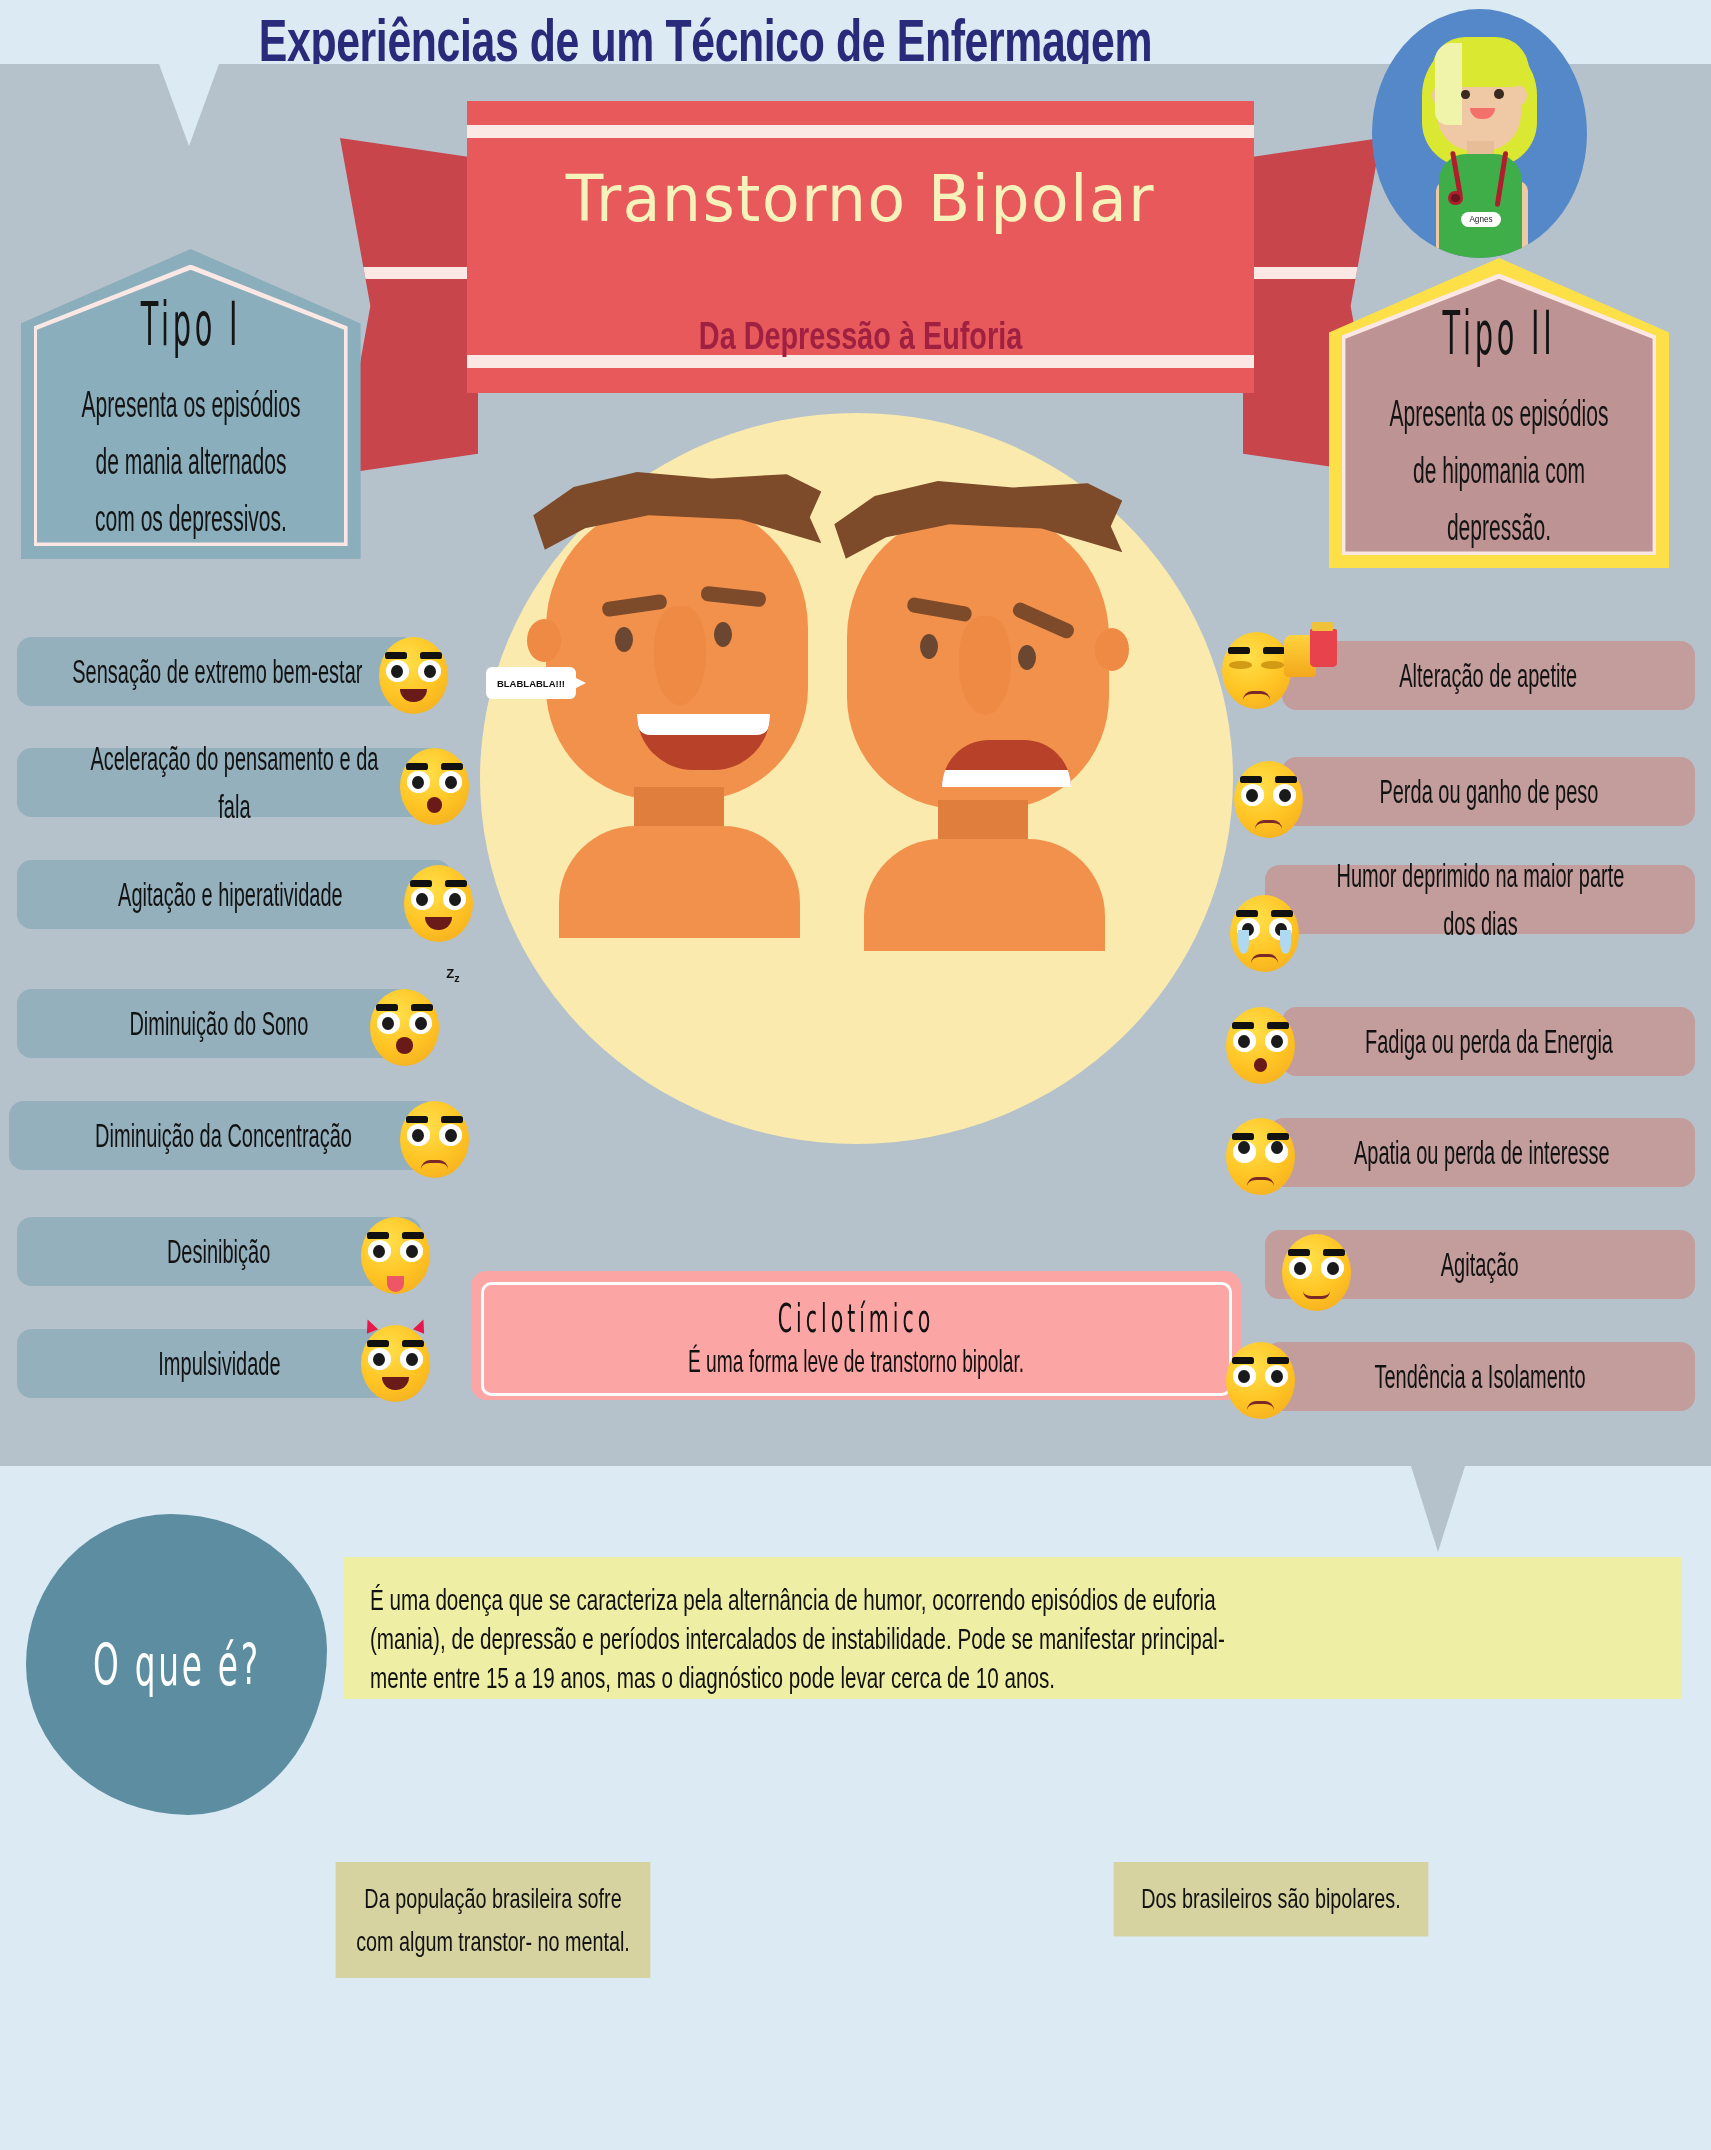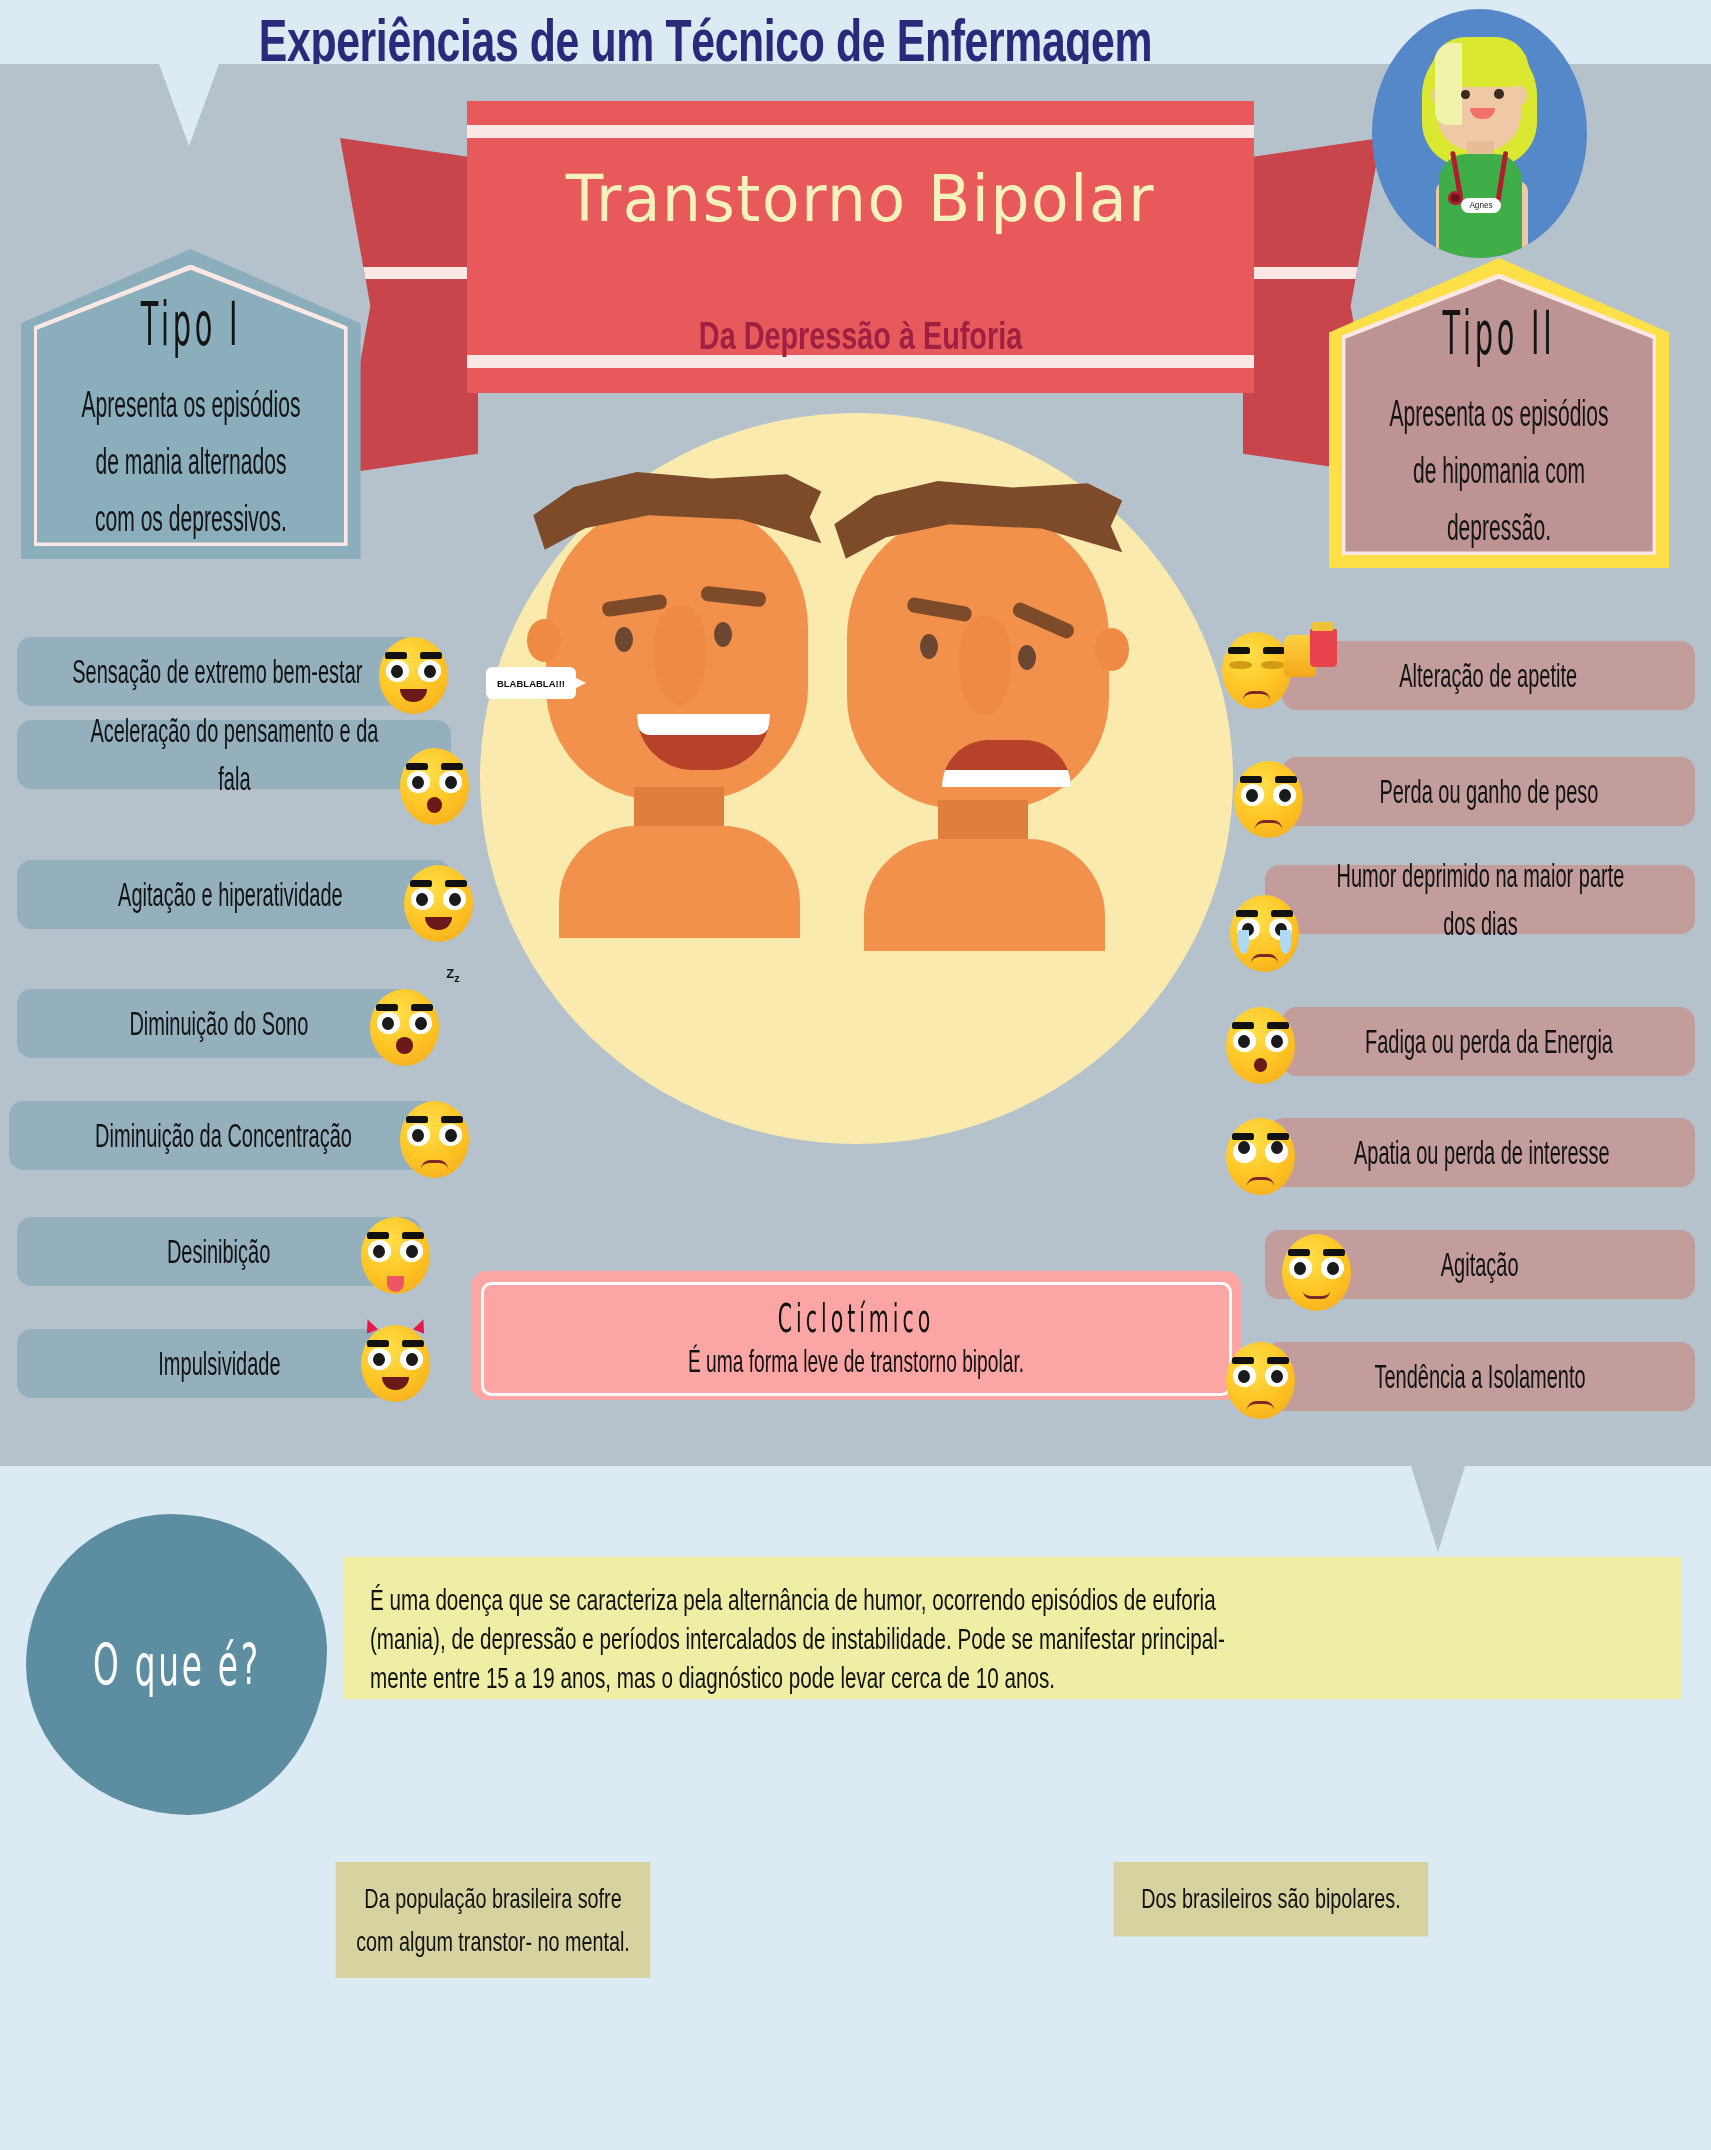--- a/index.html
+++ b/index.html
@@ -61,21 +61,21 @@
   .av-eye-r{position:absolute;left:122px;top:80px;width:9.5px;height:10.3px;border-radius:50%;background:#3A2A20;}
   .av-mouth{position:absolute;left:98px;top:99px;width:25px;height:11.2px;border-radius:0 0 17px 17px;background:#F2716A;}
   .av-neck{position:absolute;left:95px;top:132px;width:27px;height:20.6px;background:#E7BD98;}
   .av-body{position:absolute;left:67px;top:145px;width:83px;height:105px;border-radius:27px 27px 0 0;background:#3FAE49;}
   .av-arm-l{position:absolute;left:64px;top:172px;width:20px;height:77px;border-radius:11.2px;background:#EFC9A6;}
   .av-arm-r{position:absolute;left:136px;top:172px;width:20px;height:77px;border-radius:11.2px;background:#EFC9A6;}
   .av-stetho-l{position:absolute;left:82px;top:142px;width:5.2px;height:46px;border-radius:3.4px;background:#B01E2E;transform:rotate(-10deg);}
   .av-stetho-r{position:absolute;left:127px;top:142px;width:5.2px;height:56px;border-radius:3.4px;background:#B01E2E;transform:rotate(9deg);}
   .av-stetho-bell{position:absolute;left:76px;top:182px;width:14.6px;height:14.6px;border-radius:50%;border:3px solid #B01E2E;background:#6B1520;}
   .av-badge{
-    position:absolute;left:89px;top:189px;width:40px;height:15.5px;border-radius:7.7px;background:#fff;
+    position:absolute;left:89px;top:203px;width:40px;height:15.5px;border-radius:7.7px;background:#fff;
     display:flex;align-items:center;justify-content:center;
     font-size:8.2px;color:#222;font-family:"Liberation Sans",sans-serif;
   }
 
   
   .ribbon-tail-l{
     position:absolute; left:340px; top:138px; width:138px; height:336px;
     background:#C9454C;
     clip-path:polygon(0 0,100% 6%,100% 94%,0 100%,22% 50%);
     z-index:6;
@@ -413,21 +413,21 @@
 <div class="emo" style="left:379px;top:637px;width:69px;height:77px;">
   <div class="br l"></div>
     <div class="br r"></div>
   <div class="ey l"></div>
     <div class="ey r"></div>
     <div class="pu l"></div>
     <div class="pu r"></div>
   <div class="mo"></div>
 </div>
 
-<div class="pill pill-l" style="left:17px;top:720px;width:434px;">
+<div class="pill pill-l" style="left:17px;top:748px;width:434px;">
   <span>Aceleração do pensamento e da fala</span>
 </div>
 <div class="emo" style="left:400px;top:748px;width:69px;height:77px;">
   <div class="br l"></div>
     <div class="br r"></div>
   <div class="ey l"></div>
     <div class="ey r"></div>
     <div class="pu l"></div>
     <div class="pu r"></div>
   <div class="mo" style="width:22%;left:39%;border-radius:50%;height:20%;"></div>

